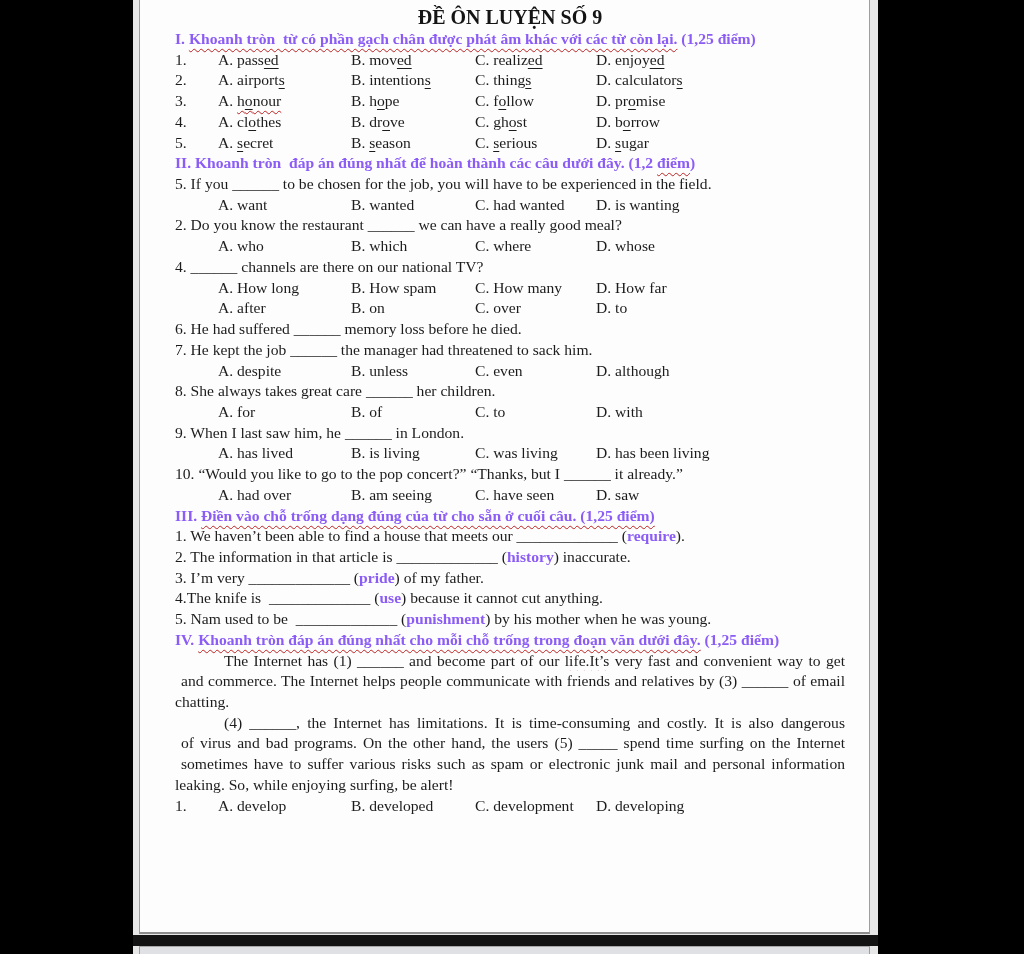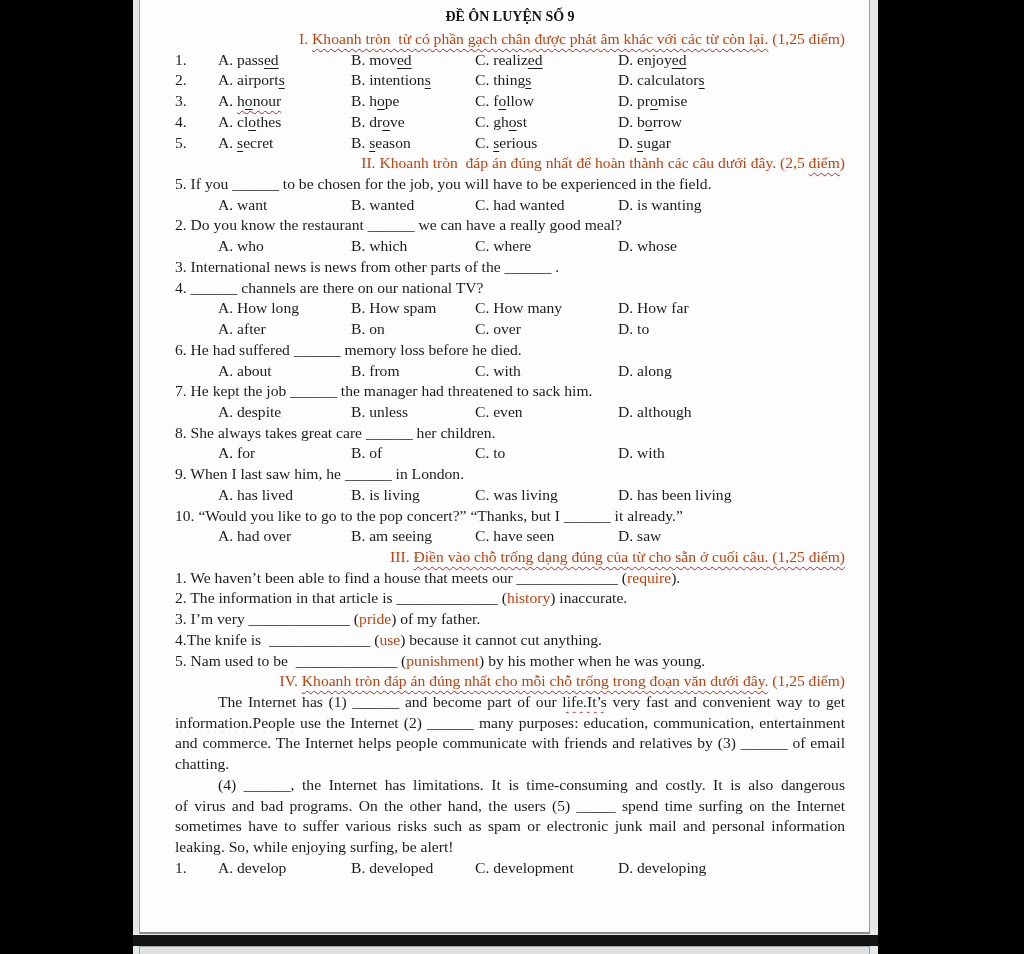--- a/index.html
+++ b/index.html
@@ -8,37 +8,37 @@
     font-family:"Liberation Serif","DejaVu Serif",serif;
     -webkit-font-smoothing:antialiased;
   }
   .viewer{position:absolute;left:133px;top:0;width:745px;height:954px;background:#e7e7e7;}
   .sheet{position:absolute;left:6px;top:0;width:729px;height:932px;background:#fdfdfd;
          border-left:1px solid #9e9e9e;border-right:1px solid #9e9e9e;border-bottom:2px solid #8d8d8d;}
   .page-gap{position:absolute;left:0;top:935px;width:745px;height:11px;background:#131313;}
   .sheet2{position:absolute;left:6px;top:946px;width:729px;height:8px;background:#dfe1e4;
           border-left:1px solid #9e9e9e;border-right:1px solid #9e9e9e;border-top:1px solid #a8a8a8;}
   .content{position:absolute;left:35px;top:5px;width:670px;color:#1c1c1c;font-size:15.6px;}
-  .title{height:24px;line-height:24px;text-align:center;font-weight:bold;font-size:14px;color:#141414;white-space:pre;}
+  .title{height:24px;line-height:24px;text-align:center;font-weight:bold;font-size:20px;color:#141414;white-space:pre;}
   .line{height:20.72px;line-height:20.72px;white-space:pre;}
-  .bold{font-weight:normal;color:#c2410c;text-align:right;}
+  .bold{font-weight:bold;color:#8b5cf6;}
   .jline{height:20.72px;line-height:20.72px;white-space:normal;overflow:hidden;
-         text-align:justify;text-align-last:justify;}
+         text-align:justify;text-align-last:justify;margin-left:6px;}
   .jend{text-align-last:left;}
   .indent{padding-left:43px;}
   .wavy{text-decoration:underline;text-decoration-style:wavy;text-decoration-color:#bf2222;
         text-decoration-thickness:1px;text-underline-offset:4px;}
   .ul{text-decoration:underline;text-decoration-thickness:1px;text-underline-offset:2.5px;}
   .optrow{position:relative;height:20.72px;line-height:20.72px;}
   .optrow span.cell{position:absolute;top:0;white-space:pre;}
   .c-num{left:0;}
   .c-a{left:43px;}
   .c-b{left:176px;}
   .c-c{left:300px;}
-  .c-d{left:443px;}
+  .c-d{left:421px;}
 </style>
 </head>
 <body>
 
 <div class="viewer">
   <div class="page-gap"></div>
   <div class="sheet">
     <div class="content">
       <div class="title">ĐỀ ÔN LUYỆN SỐ 9</div>
       <div id="sec1">
@@ -73,56 +73,49 @@
           </div>
           <div class="optrow">
             <span class="cell c-num">5.</span>
             <span class="cell c-a">A. <span><span class="ul">s</span>ecret</span></span>
             <span class="cell c-b">B. <span><span class="ul">s</span>eason</span></span>
             <span class="cell c-c">C. <span><span class="ul">s</span>erious</span></span>
             <span class="cell c-d">D. <span><span class="ul">s</span>ugar</span></span>
           </div>
         </div>
       <div id="sec2">
-          <div class="line bold"><span>II. Khoanh tròn  đáp án đúng nhất để hoàn thành các câu dưới đây. (2,5 </span><span class="wavy">điểm</span><span>)</span></div>
+          <div class="line bold"><span>II. Khoanh tròn  đáp án đúng nhất để hoàn thành các câu dưới đây. (1,2 </span><span class="wavy">điểm</span><span>)</span></div>
           <div class="line">5. If you ______ to be chosen for the job, you will have to be experienced in the field.</div>
           <div class="optrow">
             <span class="cell c-a">A. want</span>
             <span class="cell c-b">B. wanted</span>
             <span class="cell c-c">C. had wanted</span>
             <span class="cell c-d">D. is wanting</span>
           </div>
           <div class="line">2. Do you know the restaurant ______ we can have a really good meal?</div>
           <div class="optrow">
             <span class="cell c-a">A. who</span>
             <span class="cell c-b">B. which</span>
             <span class="cell c-c">C. where</span>
             <span class="cell c-d">D. whose</span>
           </div>
-          <div class="line">3. International news is news from other parts of the ______ .</div>
           <div class="line">4. ______ channels are there on our national TV?</div>
           <div class="optrow">
             <span class="cell c-a">A. How long</span>
             <span class="cell c-b">B. How spam</span>
             <span class="cell c-c">C. How many</span>
             <span class="cell c-d">D. How far</span>
           </div>
           <div class="optrow">
             <span class="cell c-a">A. after</span>
             <span class="cell c-b">B. on</span>
             <span class="cell c-c">C. over</span>
             <span class="cell c-d">D. to</span>
           </div>
           <div class="line">6. He had suffered ______ memory loss before he died.</div>
-          <div class="optrow">
-            <span class="cell c-a">A. about</span>
-            <span class="cell c-b">B. from</span>
-            <span class="cell c-c">C. with</span>
-            <span class="cell c-d">D. along</span>
-          </div>
           <div class="line">7. He kept the job ______ the manager had threatened to sack him.</div>
           <div class="optrow">
             <span class="cell c-a">A. despite</span>
             <span class="cell c-b">B. unless</span>
             <span class="cell c-c">C. even</span>
             <span class="cell c-d">D. although</span>
           </div>
           <div class="line">8. She always takes great care ______ her children.</div>
           <div class="optrow">
             <span class="cell c-a">A. for</span>
@@ -149,21 +142,20 @@
           <div class="line bold"><span>III. </span><span class="wavy">Điền vào chỗ trống dạng đúng của từ cho sẵn ở cuối câu. (1,25 điểm)</span><span></span></div>
           <div class="line">1. We haven’t been able to find a house that meets our _____________ (<span class="bold">require</span>).</div>
           <div class="line">2. The information in that article is _____________ (<span class="bold">history</span>) inaccurate.</div>
           <div class="line">3. I’m very _____________ (<span class="bold">pride</span>) of my father.</div>
           <div class="line">4.The knife is  _____________ (<span class="bold">use</span>) because it cannot cut anything.</div>
           <div class="line">5. Nam used to be  _____________ (<span class="bold">punishment</span>) by his mother when he was young.</div>
         </div>
       <div id="sec4">
           <div class="line bold"><span>IV. </span><span class="wavy">Khoanh tròn đáp án đúng nhất cho mỗi chỗ trống trong đoạn văn dưới đây.</span><span> (1,25 điểm)</span></div>
           <div class="jline indent"><span>The Internet has (1) ______ and become part of our </span><span class="wavy">life.It’s</span><span> very fast and convenient way to get</span></div>
-          <div class="jline"><span class="wavy">information.People</span><span> use the Internet (2) ______ many purposes: education, communication, entertainment</span></div>
           <div class="jline"><span>and commerce. The Internet helps people communicate with friends and relatives by (3) ______ of email or</span></div>
           <div class="line jend"><span>chatting.</span></div>
           <div class="jline indent"><span>(4) ______, the Internet has limitations. It is time-consuming and costly. It is also dangerous because</span></div>
           <div class="jline"><span>of virus and bad programs. On the other hand, the users (5) _____ spend time surfing on the Internet</span></div>
           <div class="jline"><span>sometimes have to suffer various risks such as spam or electronic junk mail and personal information</span></div>
           <div class="line jend"><span>leaking. So, while enjoying surfing, be alert!</span></div>
           <div class="optrow">
             <span class="cell c-num">1.</span>
             <span class="cell c-a">A. develop</span>
             <span class="cell c-b">B. developed</span>

